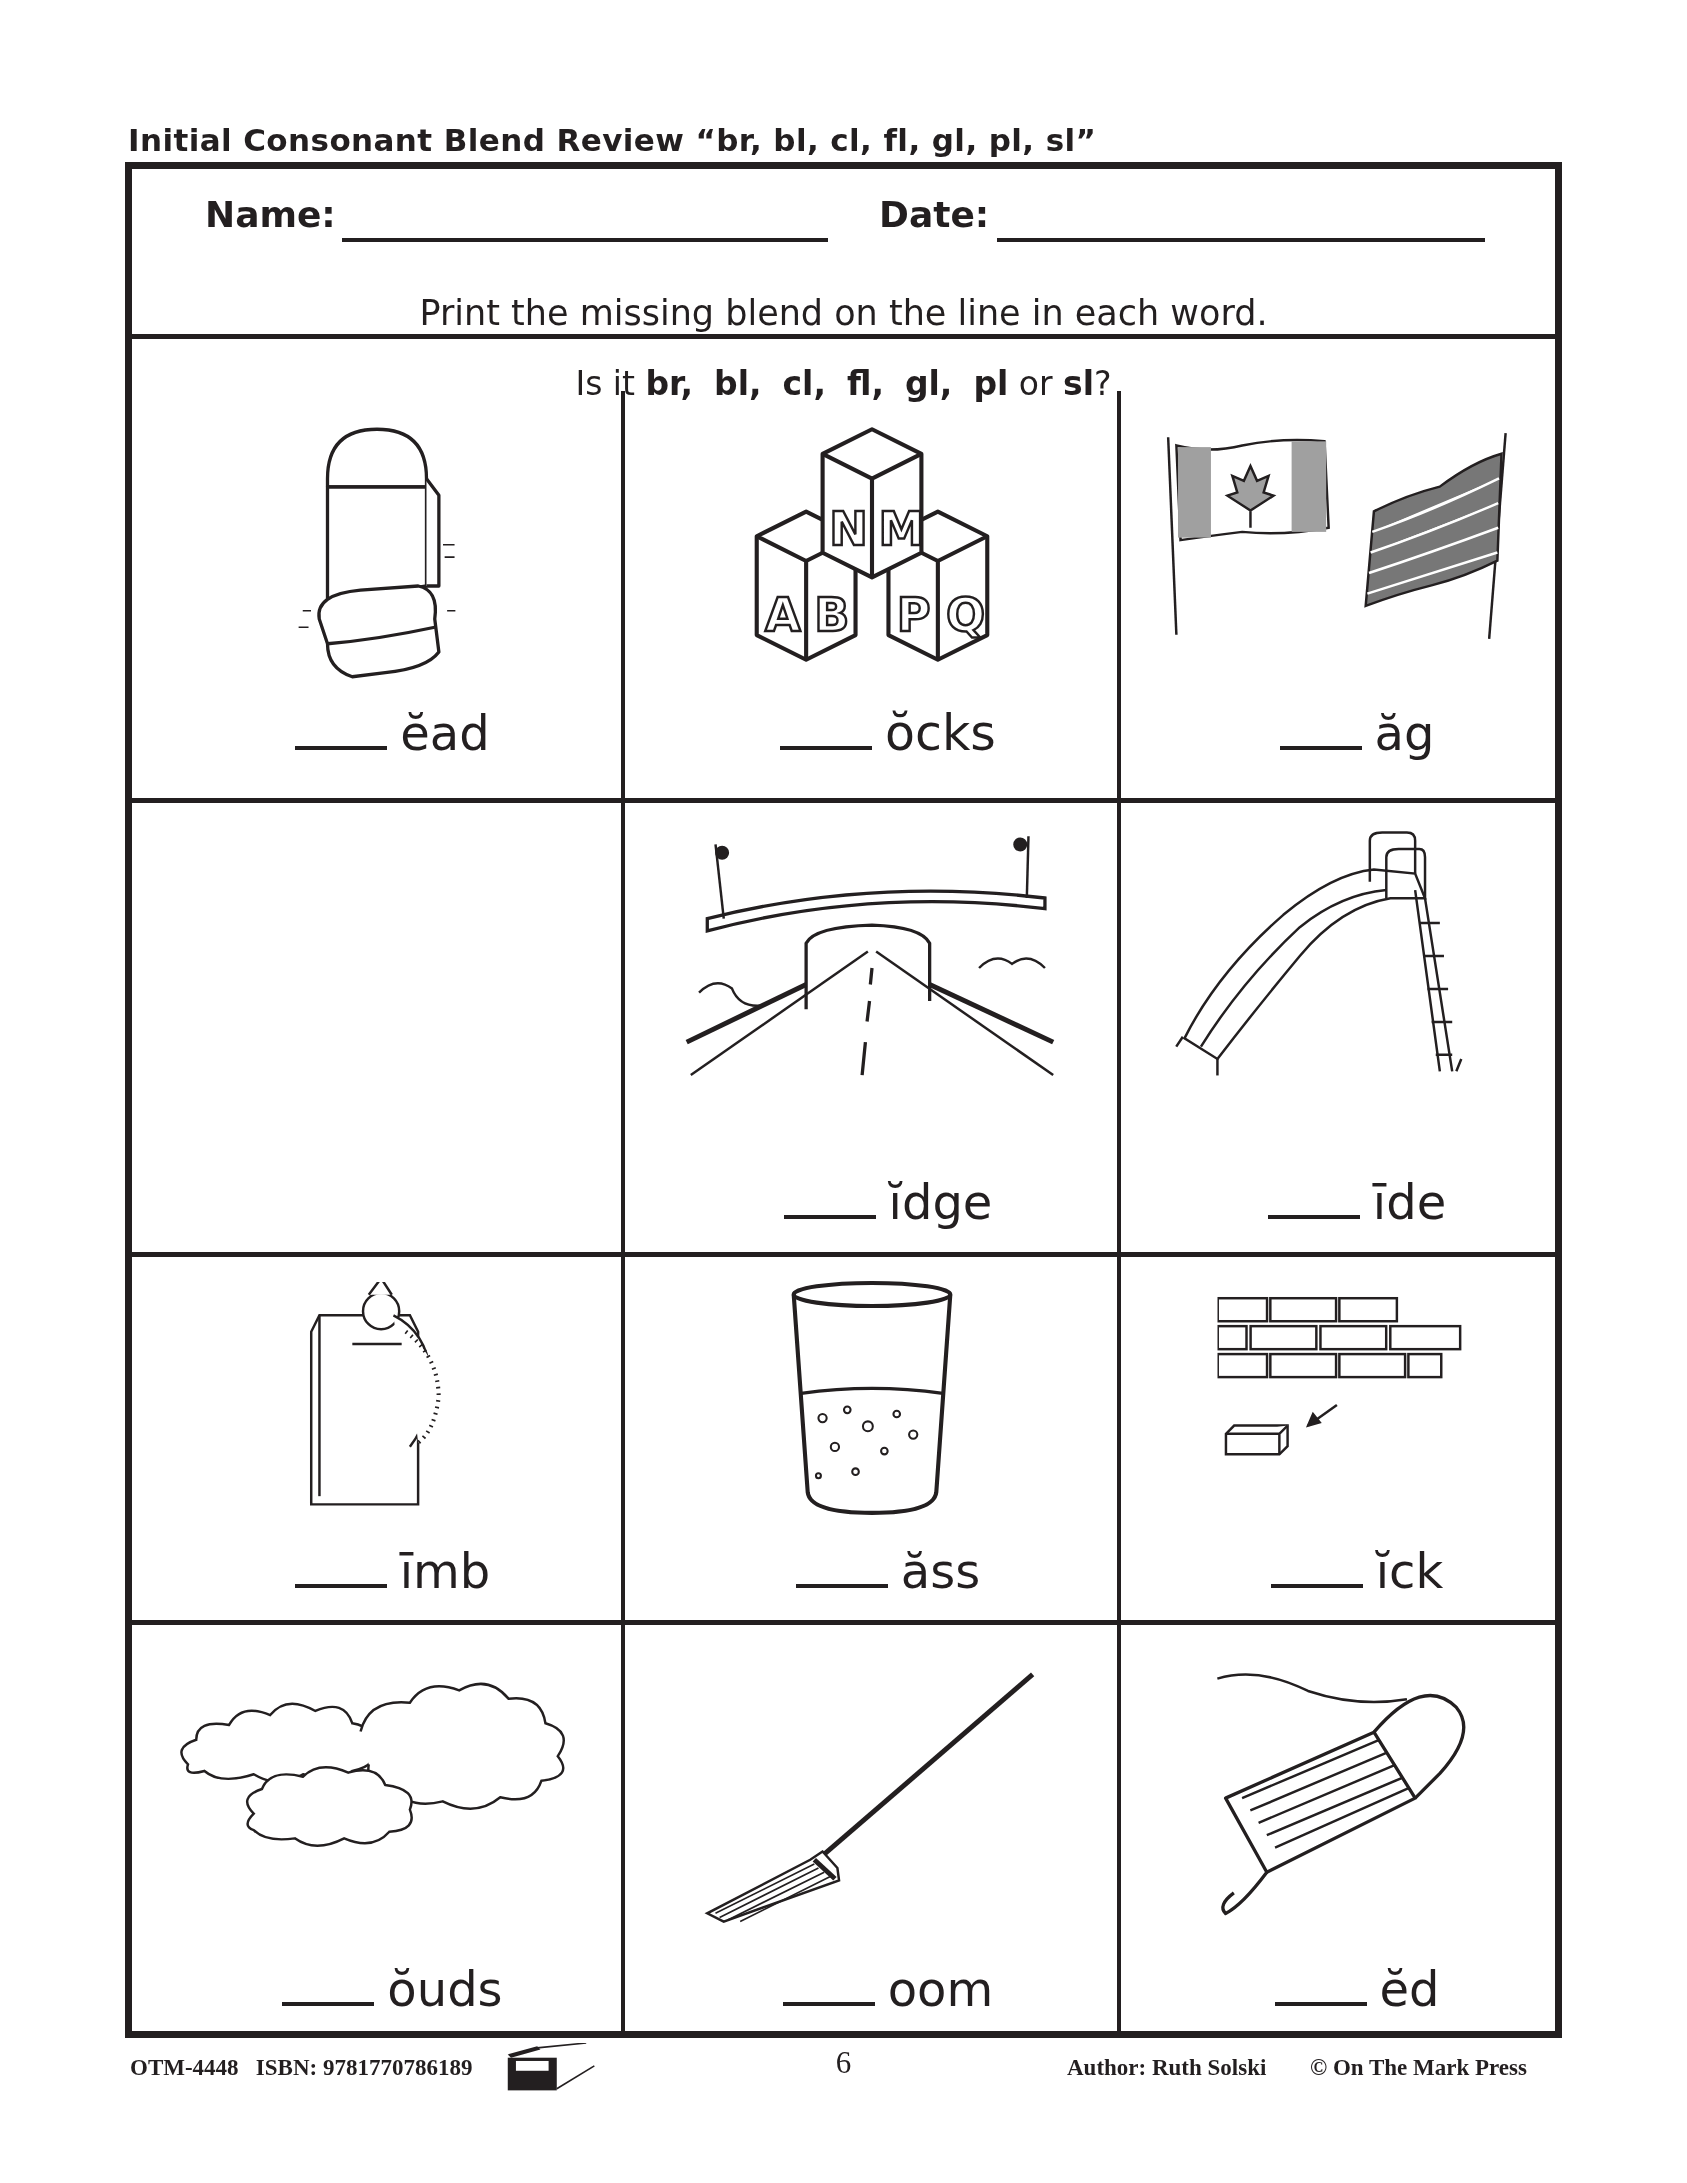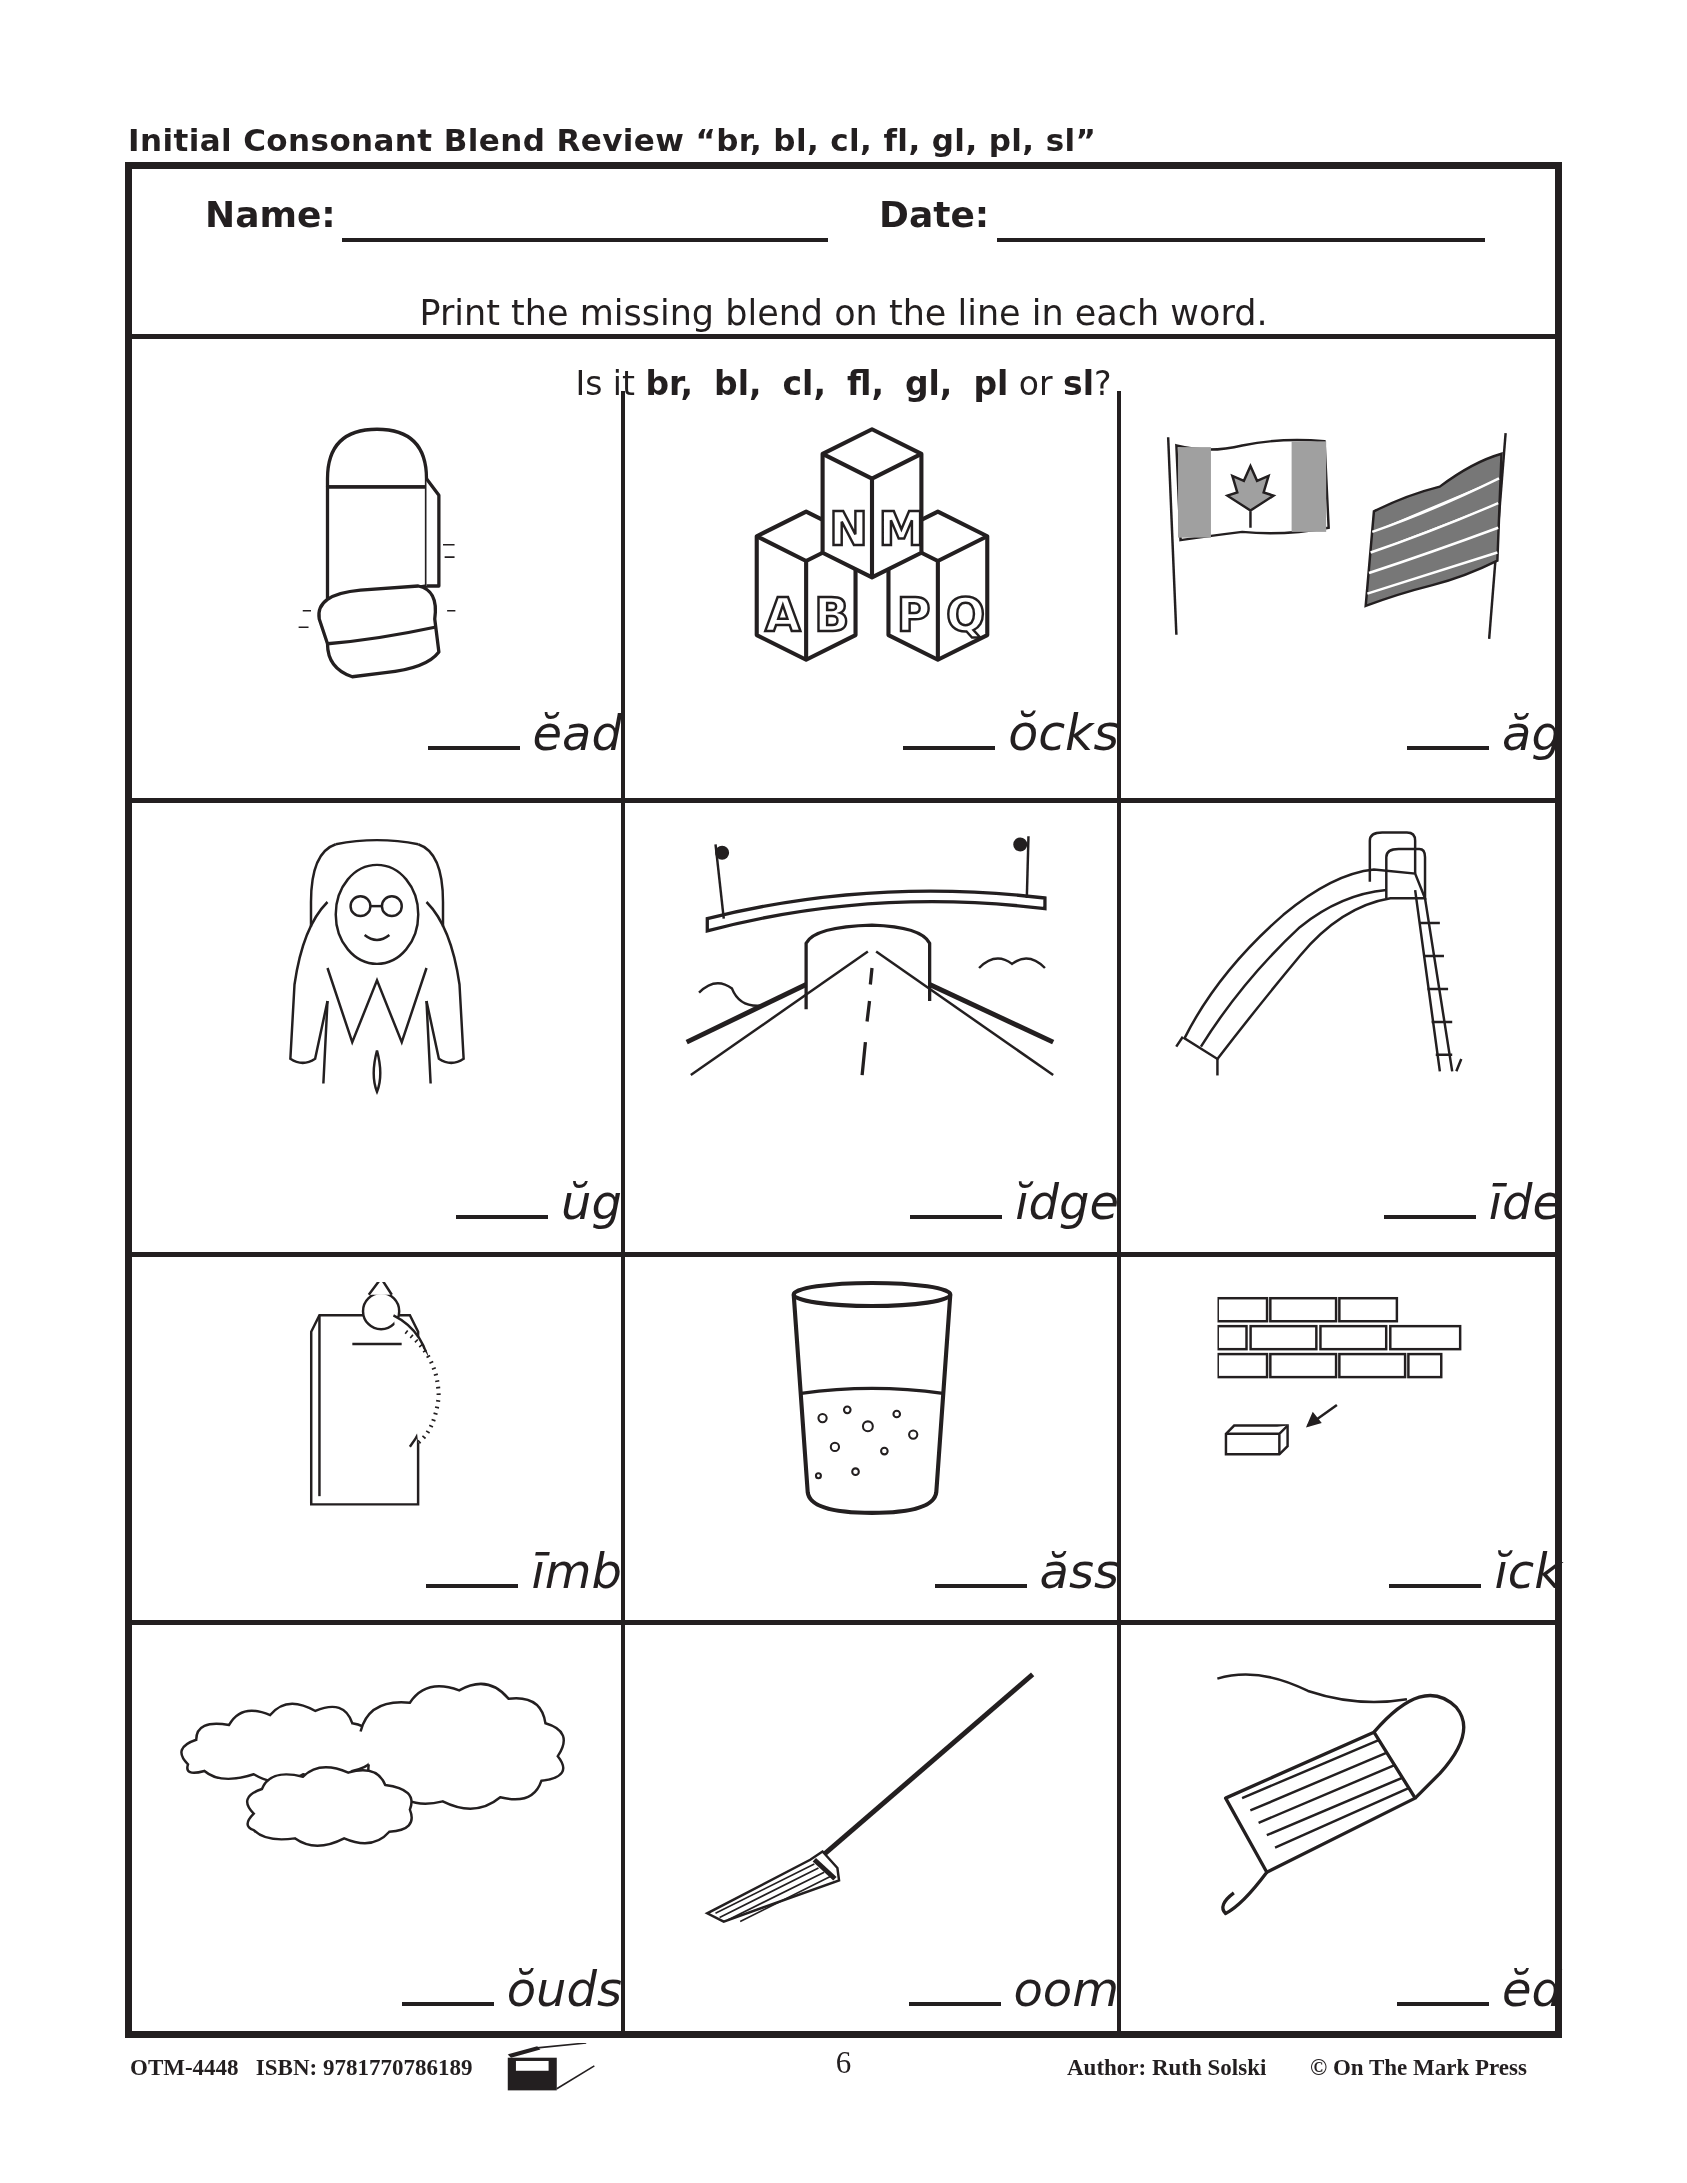--- a/index.html
+++ b/index.html
@@ -15,21 +15,21 @@
   .lbl { position:absolute; top:6.6px; font-size:36px; font-weight:bold; white-space:nowrap; }
   .uline { position:absolute; top:51px; height:4.1px; background:#231f20; }
   .instr { position:absolute; left:0; width:100%; text-align:center; white-space:nowrap;margin-top:42px; }
   .instr1 { top:82px; font-size:35px; }
   .instr2 { top:153px; font-size:33px; }
   .instr2 b { font-weight:bold; }
   .cell { position:absolute; box-sizing:border-box; }
   .vline { position:absolute; width:4.1px; background:#231f20; top:222px; bottom:0; }
   .hline { position:absolute; height:5px; background:#231f20; left:0; right:0; }
   .pic { position:absolute; left:50%; transform:translateX(-50%); }
-  .word { position:absolute; left:1px; width:100%; text-align:right; font-size:48px; white-space:nowrap;font-style:italic; }
+  .word { position:absolute; left:16px; width:100%; text-align:center; font-size:48px; white-space:nowrap; }
   .blank { display:inline-block; width:92px; height:4.1px; background:#231f20; vertical-align:baseline;
            margin-right:13px; position:relative; top:0; }
   .footer { position:absolute; top:2055px; font-family:"Liberation Serif", serif; font-weight:bold;
             font-size:23px; white-space:nowrap; }
   .pagenum { position:absolute; top:2045px; left:0; width:1687px; text-align:center;
              font-family:"Liberation Serif", serif; font-size:31px; }
 </style>
 </head>
 <body>
 
@@ -101,39 +101,20 @@
         <line x1="420" y1="5" x2="400" y2="255"></line>
         <path d="M260 100 Q300 80 340 70 Q380 40 415 30 L410 160 Q370 180 330 190 Q290 200 250 215 Z" fill="#777"></path>
         <g stroke="#fff" stroke-width="3">
             <path d="M258 125 Q330 100 412 60 M256 150 Q330 125 411 90 M254 175 Q330 150 411 120 M252 200 Q330 175 410 150"></path>
           </g>
       </g>
     </svg>
     <div class="word" style="top:309px"><span class="blank" style="width:82px"></span><span>ăg</span></div>
   </div>
 
-  <div class="cell" style="left:0;top:634px;width:489px;height:449px">
-    <svg class="pic" style="top:33px" width="198" height="264" viewBox="0 0 240 320">
-      <g fill="none" stroke="#231f20" stroke-width="3">
-        <path d="M70 10 Q40 20 40 80 L40 110 M170 10 Q200 20 200 80 L200 110"></path>
-        <path d="M70 10 Q120 0 170 10"></path>
-        <ellipse cx="120" cy="95" rx="50" ry="60"></ellipse>
-        <circle cx="100" cy="85" r="12"></circle>
-          <circle cx="138" cy="85" r="12"></circle>
-          <line x1="112" y1="85" x2="126" y2="85"></line>
-        <path d="M105 120 Q120 132 135 120"></path>
-        <path d="M60 80 Q30 110 20 180 L15 270 Q30 280 45 270 L60 200"></path>
-        <path d="M180 80 Q210 110 220 180 L225 270 Q210 280 195 270 L180 200"></path>
-        <path d="M60 160 L90 250 L120 175 L150 250 L180 160"></path>
-        <path d="M120 260 Q112 290 120 310 Q128 290 120 260"></path>
-        <path d="M60 200 L55 300 M180 200 L185 300"></path>
-      </g>
-    </svg>
-    <div class="word" style="top:371px"><span class="blank"></span><span>ŭg</span></div>
-  </div>
   <div class="cell" style="left:494px;top:634px;width:492px;height:449px">
     <svg class="pic" style="top:25px" width="379" height="280" viewBox="0 0 460 340">
       <g fill="none" stroke="#231f20" stroke-width="3">
         <line x1="40" y1="20" x2="50" y2="110"></line>
           <circle cx="48" cy="30" r="7" fill="#231f20"></circle>
         <line x1="420" y1="10" x2="418" y2="85"></line>
           <circle cx="410" cy="20" r="7" fill="#231f20"></circle>
         <path d="M30 110 Q230 60 440 85 L440 98 Q230 72 30 125 Z" stroke-width="4"></path>
         <path d="M150 220 L150 140 Q160 120 230 118 Q290 120 300 140 L300 210" stroke-width="4"></path>
         <line x1="225" y1="150" x2="10" y2="300"></line>

